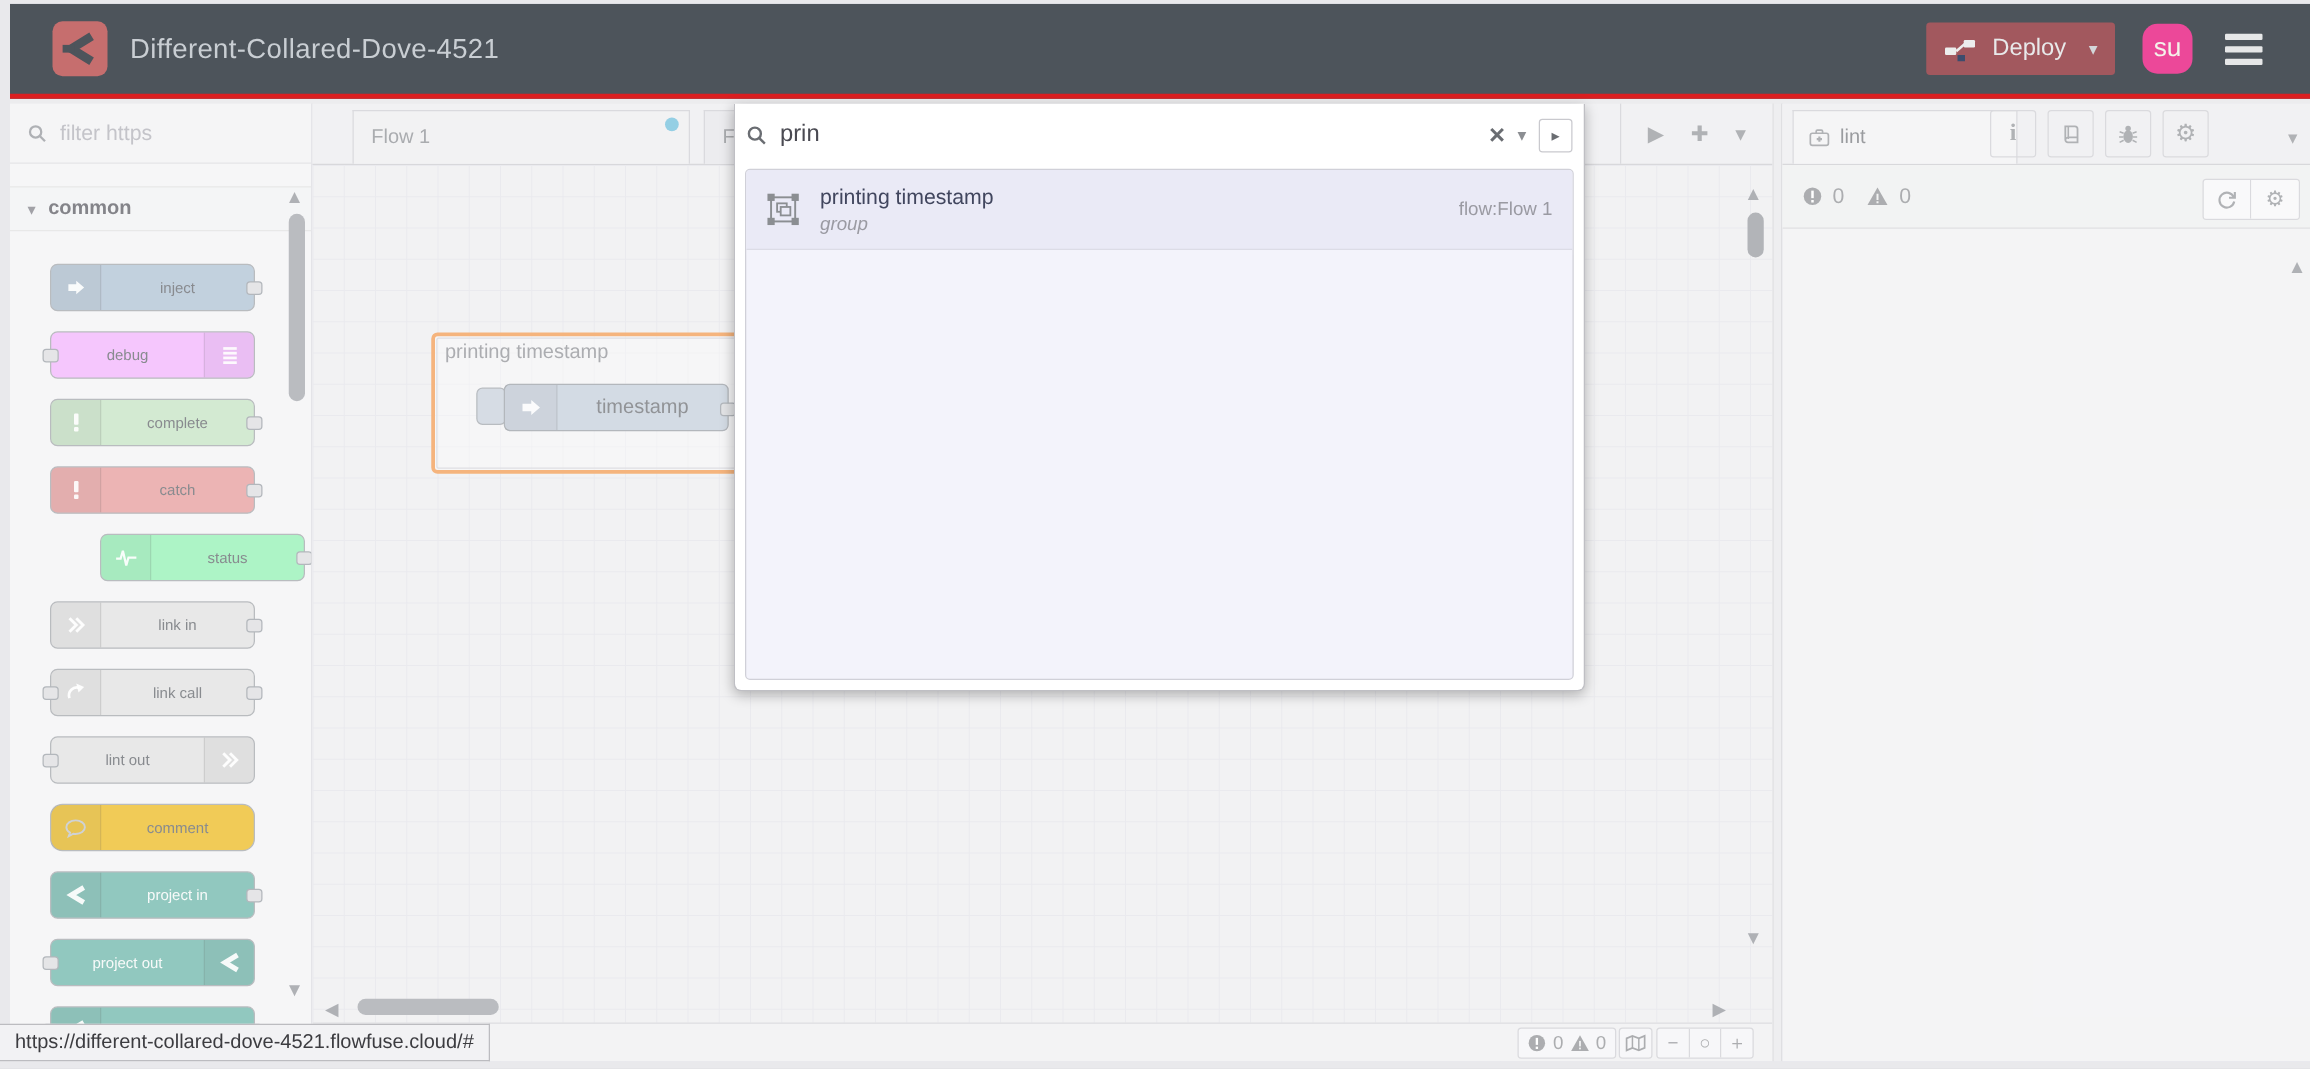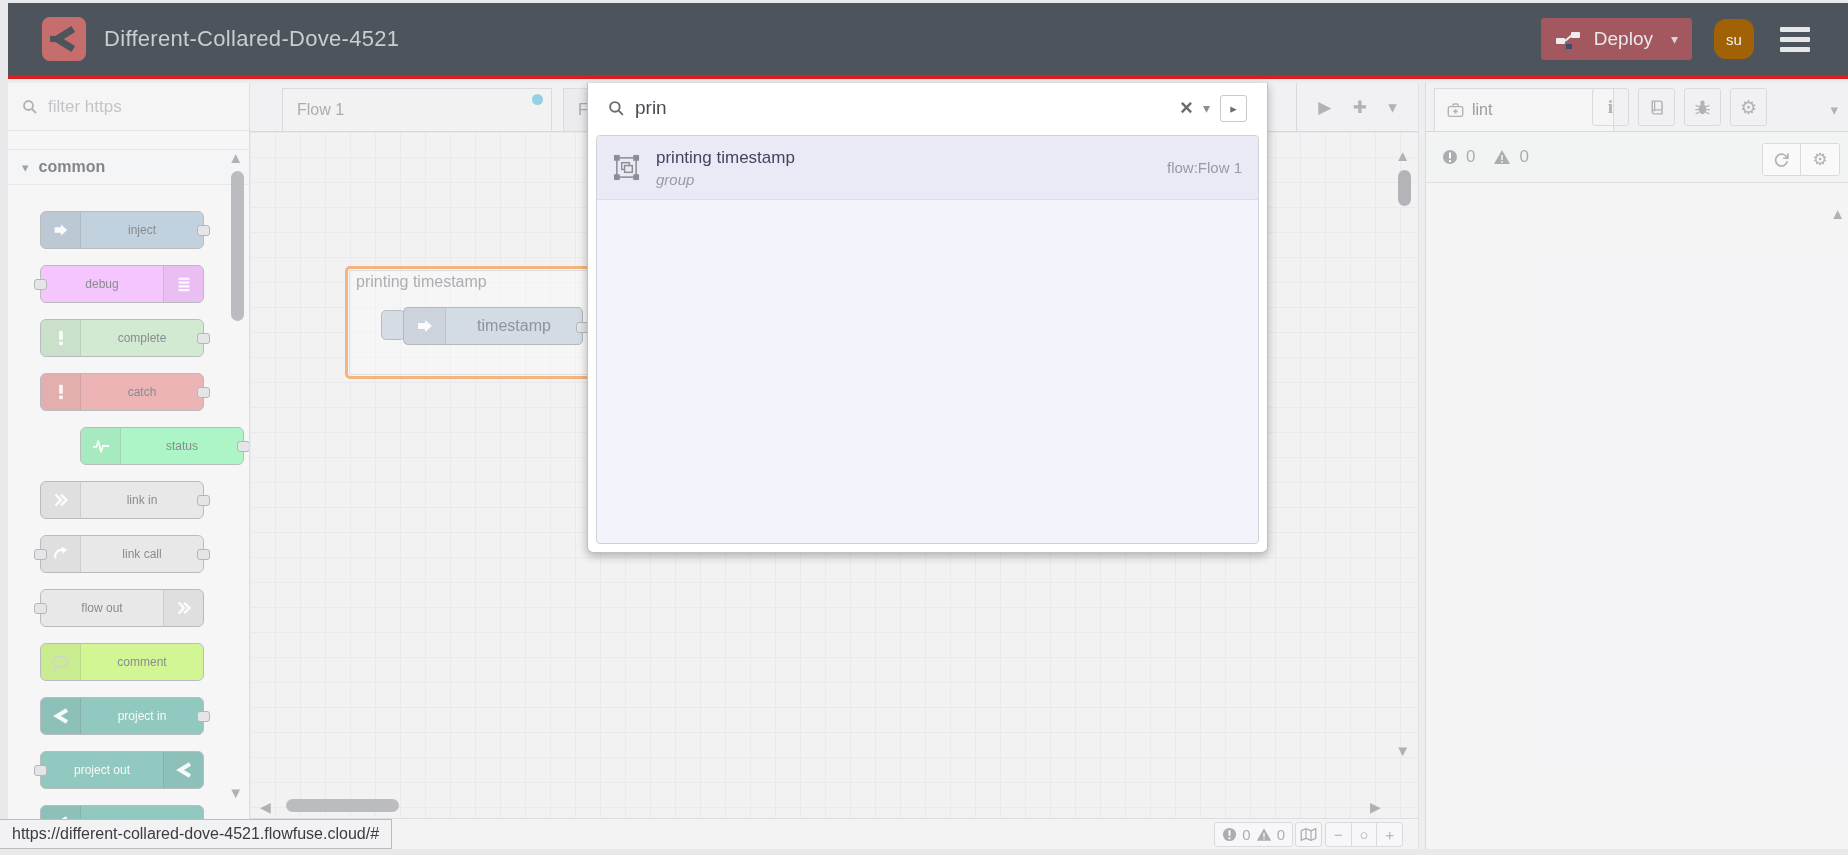--- a/index.html
+++ b/index.html
@@ -8,21 +8,21 @@
   .app { position:absolute; left:8px; top:3px; right:0; bottom:6px; background:#ececee; overflow:hidden; }
 
   
   .header { position:absolute; left:0; top:0; right:0; height:76px; background:#4d545b; border-bottom:4px solid #db1f21; display:flex; align-items:center; padding:0 34px; }
   .logo-tile { width:44px; height:44px; border-radius:8px; background:#c66e6e; display:flex; align-items:center; justify-content:center; margin-right:18px; }
   .app-title { color:#c9ced3; font-size:22px; letter-spacing:0.3px; }
   .header-right { margin-left:auto; display:flex; align-items:center; gap:22px; }
   .deploy-btn { background:#a2585e; border-radius:3px; height:42px; display:flex; align-items:center; padding:0 14px; gap:12px; cursor:pointer; }
   .deploy-label { color:#e8e9ea; font-size:19px; }
   .deploy-caret { color:#d3d6d9; font-size:14px; padding-left:6px; }
-  .avatar { width:40px; height:40px; border-radius:12px; background:#a16207; color:#f4f2ea; font-size:15px; display:flex; align-items:center; justify-content:center; }
+  .avatar { width:40px; height:40px; border-radius:12px; background:#ec4899; color:#f4f2ea; font-size:21px; display:flex; align-items:center; justify-content:center; }
   .hamburger { display:flex; flex-direction:column; gap:5px; padding:4px; cursor:pointer; }
   .hamburger span { width:30px; height:5px; background:#e6e7e8; border-radius:1px; }
 
   
   .main { position:absolute; left:0; top:80px; right:0; bottom:0; }
 
   
   .palette { position:absolute; left:0; top:0; bottom:0; width:242px; background:#f2f2f4; border-right:1px solid #d0d0d5; overflow:hidden; }
   .filter-row { height:48px; border-bottom:1px solid #d9d9dd; display:flex; align-items:center; padding:0 14px; gap:10px; background:#f0f0f2; }
   .filter-text { color:#a8a8b0; font-size:17px; }
@@ -91,21 +91,21 @@
   .lint-btns .lb { width:38px; height:31px; background:#f6f6f8; display:flex; align-items:center; justify-content:center; color:#8b8e92; }
   .lint-btns .lb:first-child { border-right:1px solid #c9c9ce; }
   .sb-content { position:relative; height:calc(100% - 100px); }
   .sb-scroll-up { position:absolute; right:3px; top:22px; color:#8a8d93; font-size:15px; }
 
   
   .dim { position:absolute; left:0; top:80px; right:0; bottom:0; background:rgba(255,255,255,0.32); z-index:40; pointer-events:none; }
 
   
   .search-dialog { position:absolute; left:579px; top:80px; width:681px; height:470px; background:#fff; border:1px solid #bfbfc4; border-top:none; border-radius:0 0 6px 6px; box-shadow:0 3px 10px rgba(0,0,0,0.28); z-index:100; }
-  .search-row { height:50px; display:flex; align-items:center; padding:0 20px; gap:10px; }
+  .search-row { height:50px; display:flex; align-items:center; padding:0 9px; gap:10px; }
   .search-query { flex:1; font-size:19px; color:#4a4a52; }
   .clear-x { color:#6a6d72; font-size:22px; font-weight:bold; line-height:1; cursor:pointer; }
   .search-caret { color:#8b8e92; font-size:14px; cursor:pointer; }
   .expand-btn { width:27px; height:27px; border:1px solid #c9c9ce; border-radius:3px; display:flex; align-items:center; justify-content:center; color:#6a6d72; font-size:13px; cursor:pointer; }
   .results { position:absolute; left:8px; right:8px; top:52px; bottom:8px; border:1px solid #d0d0d8; border-radius:4px; background:#f3f3fb; overflow:hidden; }
   .result-row { height:64px; background:#eaeaf6; border-bottom:1px solid #dcdce6; display:flex; align-items:center; padding:0 16px; gap:16px; cursor:pointer; }
   .result-text { display:flex; flex-direction:column; gap:3px; }
   .result-title { font-size:17px; color:#41465e; }
   .result-sub { font-size:15px; font-style:italic; color:#9a9aa2; }
   .result-flow { margin-left:auto; font-size:15px; color:#9a9aa2; }
@@ -268,26 +268,26 @@
         <div class="pnode icon-right" style="background-color: rgb(221, 221, 221);">
           <div class="body">
                 <div class="nicon">
             <svg width="18" height="18" viewBox="0 0 20 20">
                     <g stroke="#fff" stroke-width="2.6" fill="none" opacity="0.92">
                       <path d="M4 4 l6 6 -6 6"></path>
                       <path d="M10 4 l6 6 -6 6"></path>
                     </g>
                   </svg>
           </div>
-                <div class="nlabel">flow out</div>
+                <div class="nlabel">lint out</div>
               </div>
           <span class="pport pl"></span>
         </div>
 
-        <div class="pnode icon-left" style="background-color: #bef264;">
+        <div class="pnode icon-left" style="background-color: #eab308; border-radius: 10px;">
           <div class="body">
                 <div class="nicon">
             <svg width="19" height="19" viewBox="0 0 20 20">
                     <path d="M10 3.5 c-4.4 0 -7.8 2.5 -7.8 5.7 0 1.9 1.2 3.5 3.1 4.6 L4.2 16.8 l3.9 -2.1 c.6 .1 1.2 .2 1.9 .2 4.4 0 7.8 -2.5 7.8 -5.7 s-3.4 -5.7 -7.8 -5.7 z" fill="none" stroke="#b9bdc2" stroke-width="1.6"></path>
                   </svg>
           </div>
                 <div class="nlabel">comment</div>
               </div>
         </div>
 

